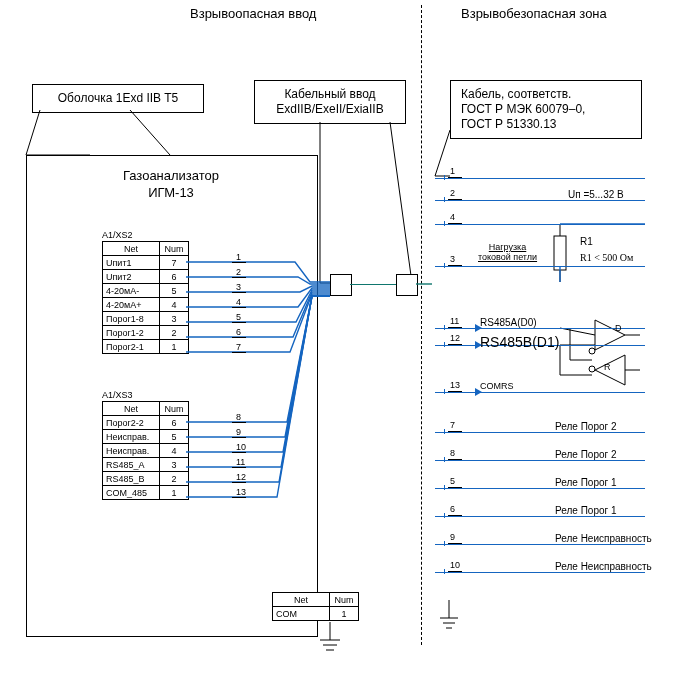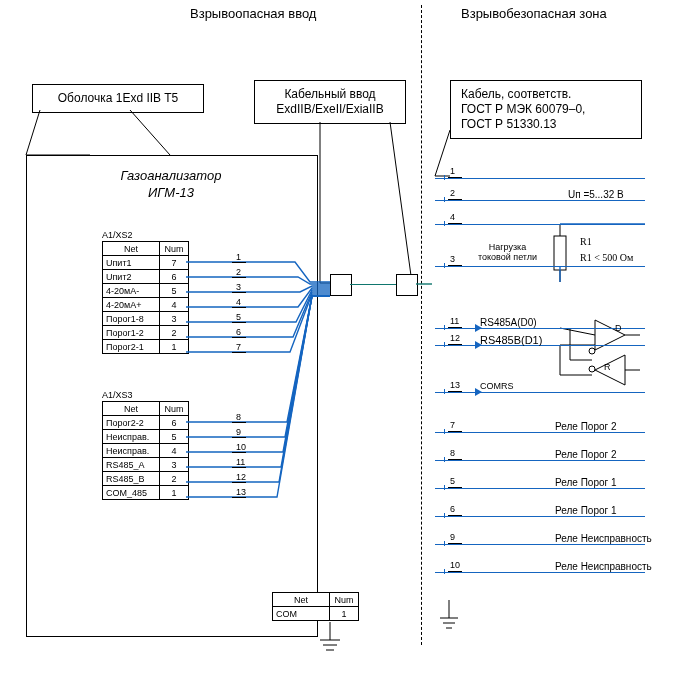--- a/index.html
+++ b/index.html
@@ -127,21 +127,21 @@
 
 <svg width="675" height="684">
   <polyline class="leader" points="40,110 26,155 90,155"></polyline>
   <polyline class="leader" points="130,110 170,155"></polyline>
   <polyline class="leader" points="320,122 320,283 345,283"></polyline>
   <polyline class="leader" points="390,122 412,283"></polyline>
   <polyline class="leader" points="450,130 435,176 450,176"></polyline>
 </svg>
 
 <div class="analyzer-box"></div>
-<div class="analyzer-title" style="white-space:pre-line;font-style:italic;">Газоанализатор
+<div class="analyzer-title" style="white-space:pre-line;">Газоанализатор
 ИГМ-13</div>
 
 <table class="conn-table" style="left:102px; top:230px;">
   <caption>A1/XS2</caption>
   <tbody>
       <tr>
     <th>Net</th>
     <th>Num</th>
   </tr>
   <tr>
@@ -335,21 +335,21 @@
     <div class="wire" style="left: 435px; top: 328px; width: 210px;"></div>
     <div class="wire-tick" style="left: 444px; top: 325px;"></div>
     <div class="wire-num" style="left: 450px; top: 316px;">11</div>
     <div style="position: absolute; left: 448px; top: 327px; width: 14px; border-top: 0.8px solid rgb(0, 0, 0);"></div>
     <div class="right-label" style="top: 317px; left: 480px; font-size: 10px;">RS485A(D0)</div>
     <div style="position: absolute; left: 475px; top: 324px; width: 0px; height: 0px; border-top: 4px solid transparent; border-bottom: 4px solid transparent; border-left: 7px solid rgb(21, 101, 192);"></div>
     <div class="wire" style="left: 435px; top: 345px; width: 210px;"></div>
     <div class="wire-tick" style="left: 444px; top: 342px;"></div>
     <div class="wire-num" style="left: 450px; top: 333px;">12</div>
     <div style="position: absolute; left: 448px; top: 344px; width: 14px; border-top: 0.8px solid rgb(0, 0, 0);"></div>
-    <div class="right-label" style="top: 334px; left: 480px; font-size: 11px;">RS485B(D1)</div>
+    <div class="right-label" style="top: 334px; left: 480px; font-size: 14px;">RS485B(D1)</div>
     <div style="position: absolute; left: 475px; top: 341px; width: 0px; height: 0px; border-top: 4px solid transparent; border-bottom: 4px solid transparent; border-left: 7px solid rgb(21, 101, 192);"></div>
     <div class="wire" style="left: 435px; top: 392px; width: 210px;"></div>
     <div class="wire-tick" style="left: 444px; top: 389px;"></div>
     <div class="wire-num" style="left: 450px; top: 380px;">13</div>
     <div style="position: absolute; left: 448px; top: 391px; width: 14px; border-top: 0.8px solid rgb(0, 0, 0);"></div>
     <div class="right-label" style="top: 381px; left: 480px; font-size: 9px;">COMRS</div>
     <div style="position: absolute; left: 475px; top: 388px; width: 0px; height: 0px; border-top: 4px solid transparent; border-bottom: 4px solid transparent; border-left: 7px solid rgb(21, 101, 192);"></div>
     <div class="wire" style="left: 435px; top: 432px; width: 210px;"></div>
     <div class="wire-tick" style="left: 444px; top: 429px;"></div>
     <div class="wire-num" style="left: 450px; top: 420px;">7</div>
@@ -375,23 +375,23 @@
     <div class="wire-num" style="left: 450px; top: 532px;">9</div>
     <div style="position: absolute; left: 448px; top: 543px; width: 14px; border-top: 0.8px solid rgb(0, 0, 0);"></div>
     <div class="right-label" style="top: 533px; left: 555px;">Реле Неисправность</div>
     <div class="wire" style="left: 435px; top: 572px; width: 210px;"></div>
     <div class="wire-tick" style="left: 444px; top: 569px;"></div>
     <div class="wire-num" style="left: 450px; top: 560px;">10</div>
     <div style="position: absolute; left: 448px; top: 571px; width: 14px; border-top: 0.8px solid rgb(0, 0, 0);"></div>
     <div class="right-label" style="top: 561px; left: 555px;">Реле Неисправность</div>
   </div>
 
-<div class="right-label" style="left:478px; top:242px; white-space:pre-line; font-size:9px; text-align:center;">Нагрузка
+<div class="right-label" style="left:478px; top:242px; white-space:pre-line; font-size:9px; text-align:center;text-decoration:underline;">Нагрузка
 токовой петли</div>
-<div class="right-label" style="left:580px; top:236px;font-family:Liberation Serif, serif;">R1</div>
+<div class="right-label" style="left:580px; top:236px;">R1</div>
 <div class="right-label" style="left:580px; top:252px;font-family:Liberation Serif, serif;">R1 &lt; 500 Ом</div>
 <div class="right-label" style="left:615px; top:323px; font-size:9px;">D</div>
 <div class="right-label" style="left:604px; top:362px; font-size:9px;">R</div>
 
 <svg width="675" height="684">
     <g stroke="#1565c0" stroke-width="1.4" fill="none">
       <path d="M560 224 L645 224"></path>
       <path d="M560 266 L560 282"></path>
     </g>
   </svg>

